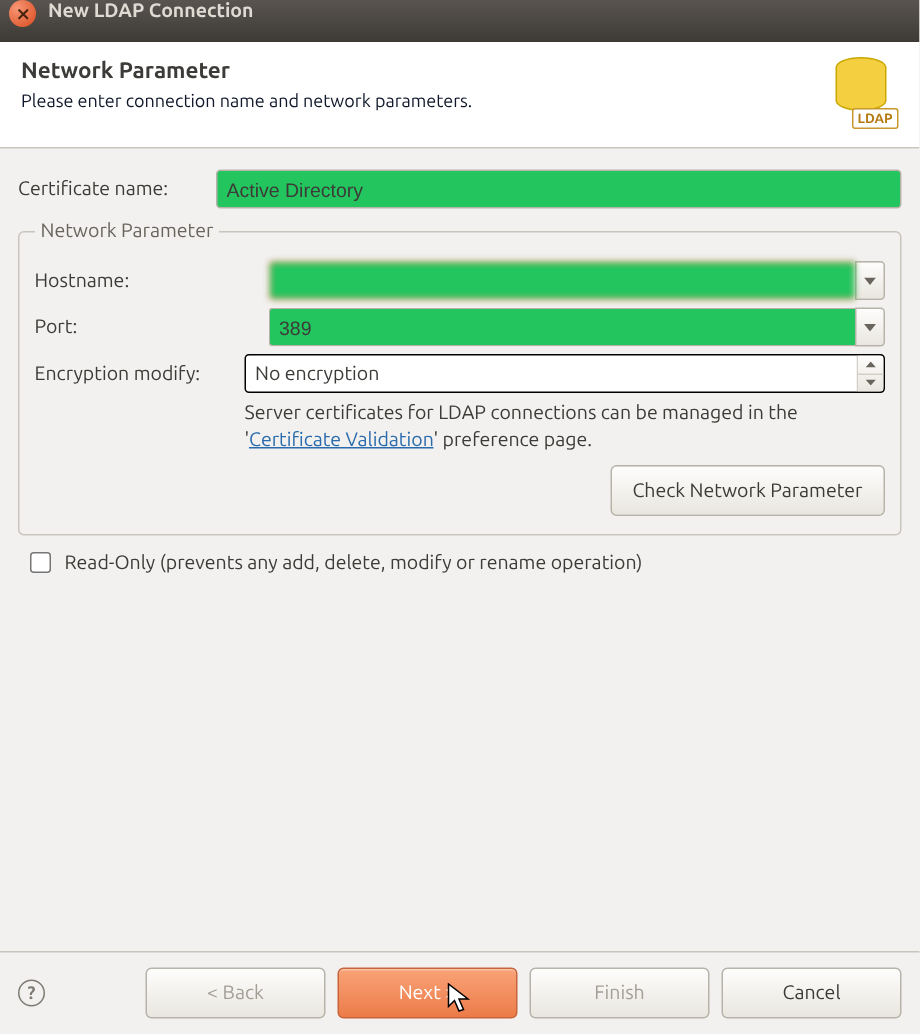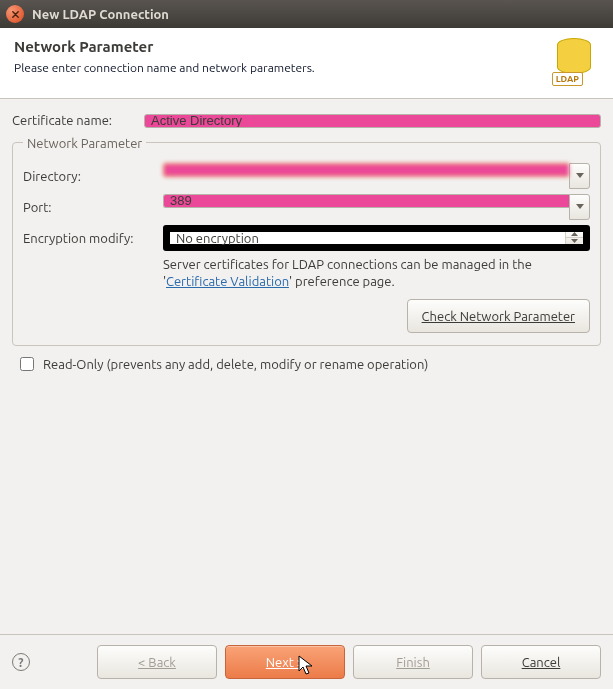--- a/index.html
+++ b/index.html
@@ -9,21 +9,21 @@
     font-family: "Ubuntu", "Liberation Sans", sans-serif;
     font-size:13px;
     color:#3c3b37;
     background:#f2f1f0;
     overflow:hidden;
   }
   
   .titlebar {
     height:28px;
     background:linear-gradient(#595450,#3d3a36);
-    display:flex; align-items:center;
+    display:flex; align-items:flex-start;
     padding:0 6px;
     color:#dfdbd2;
     font-weight:bold;
     font-size:13px;
     gap:8px;
   }
   .close-btn {
     width:18px; height:18px; border-radius:9px;
     background:radial-gradient(circle at 30% 30%, #f79674, #d94a1d);
     display:flex; align-items:center; justify-content:center;
@@ -39,59 +39,60 @@
   }
   .header-text h2 { margin:0 0 6px 0; font-size:15px; font-weight:bold; }
   .header-text p { margin:0; font-size:12px; color:#0f172a; }
   .ldap-icon { width:48px; height:48px; position:relative; }
   .ldap-icon .cyl {
     position:absolute; left:6px; top:0; width:34px; height:36px;
     background:#f4cf3f; border:1px solid #c9a700;
     border-radius:17px / 7px;
   }
   .ldap-icon .badge {
-    position:absolute; right:16px; bottom:0;
+    position:absolute; right:0; bottom:0;
     background:#fff; border:1px solid #c8982c; color:#b5790f;
     font-size:9px; font-weight:bold; padding:1px 3px; border-radius:2px;
   }
   
   .content { padding:10px 12px; }
   .row { display:flex; align-items:center; margin:4px 0; }
   .row label.field-label { width:132px; }
   .row .field-wrap { flex:1; }
   input[type=text].text {
-    width:100%; height:14px; padding:2px 6px;
-    border:1px solid #b8b3aa; border-radius:3px; background:#ec4899;
+    width:100%; height:26px; padding:2px 6px;
+    border:1px solid #b8b3aa; border-radius:3px; background:#22c55e;
     font-size:13px; color:#3c3b37;
   }
   .combo {
     display:flex; width:100%;
   }
   .combo input.text {
     border-top-right-radius:0; border-bottom-right-radius:0;
     border-right:none;
+    margin-left:16px;
   }
   .combo.focused input.text,
   input.focused {
     border-color:#eb8d57;
     box-shadow:0 0 0 1px rgba(235,120,50,.35) inset;
   }
   .combo .drop {
     width:22px; height:26px;
     border:1px solid #b8b3aa;
     border-left:1px solid #b8b3aa;
     border-radius:0 3px 3px 0;
     background:linear-gradient(#fdfdfc,#e9e6df);
     display:flex; align-items:center; justify-content:center;
     cursor:pointer;
   }
   .drop svg { width:8px; height:5px; }
   .spin {
     display:flex; width:100%;
-    border:7px solid #000000; border-radius:3px; background:#fff; height:26px;justify-content:center;
+    border:1px solid #000000; border-radius:3px; background:#fff; height:26px;justify-content:center;
   }
   .spin .spin-text {
     flex:1; padding:2px 6px; font-size:13px; display:flex; align-items:center;
   }
   .spin .spin-btns {
     width:18px; border-left:1px solid #d3cfc7;
     display:flex; flex-direction:column;
     background:linear-gradient(#fdfdfc,#e9e6df);
     border-radius:0 3px 3px 0;
   }
@@ -106,21 +107,21 @@
   .hint {
     font-size:13px; color:#3c3b37; margin:4px 0 6px 0; line-height:1.35;
   }
   .hint a { color:#2a6bac; text-decoration:underline; cursor:pointer; }
   .btn {
     height:28px; padding:16px 14px;
     border:1px solid #b8b3aa; border-radius:4px;
     background:linear-gradient(#fdfdfc,#e9e6df);
     font-size:13px; color:#3c3b37;
     display:inline-flex; align-items:center; justify-content:center;
-    cursor:pointer; user-select:none;text-decoration:underline;
+    cursor:pointer; user-select:none;
   }
   .btn.disabled { color:#a39e95; cursor:default; }
   .btn.primary {
     background:linear-gradient(#f9a377,#ec7b49);
     border-color:#c8643b; color:#fff;
     box-shadow:inset 0 1px 0 rgba(255,255,255,.35);
   }
   .right { display:flex; justify-content:flex-end; margin-top:8px; }
   .checkbox-row { display:flex; align-items:center; gap:6px; margin:2px 4px; }
   .checkbox-row input { width:14px; height:14px; }
@@ -175,21 +176,21 @@
     <label class="field-label">Certificate name:</label>
     <div class="field-wrap">
       <input type="text" class="text" value="Active Directory" style="">
     </div>
   </div>
 
   <fieldset>
     <legend>Network Parameter</legend>
 
     <div class="fs-row">
-      <label class="field-label">Directory:</label>
+      <label class="field-label">Hostname:</label>
       <div class="field-wrap">
         <div class="combo focused">
           <input type="text" class="text" style="filter: blur(2px);" value="">
           <div class="drop">
             <svg viewBox="0 0 8 5">
                 <path d="M0 0 L4 5 L8 0 Z" fill="#6a655c"></path>
               </svg>
           </div>
         </div>
       </div>

